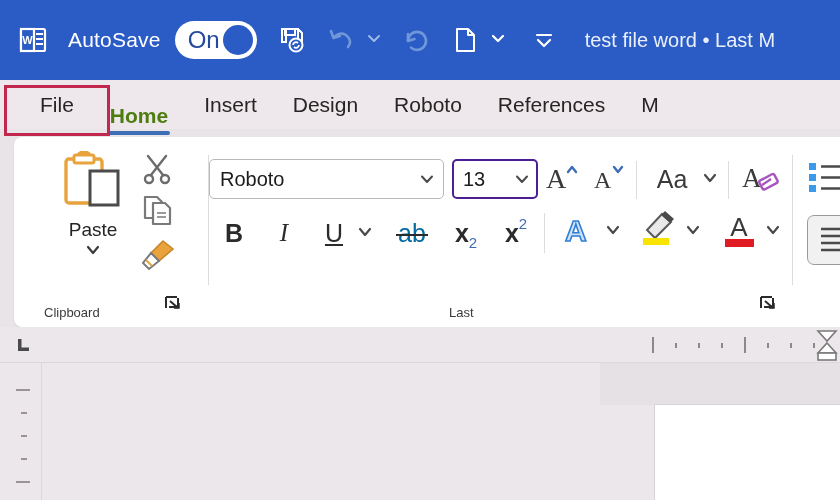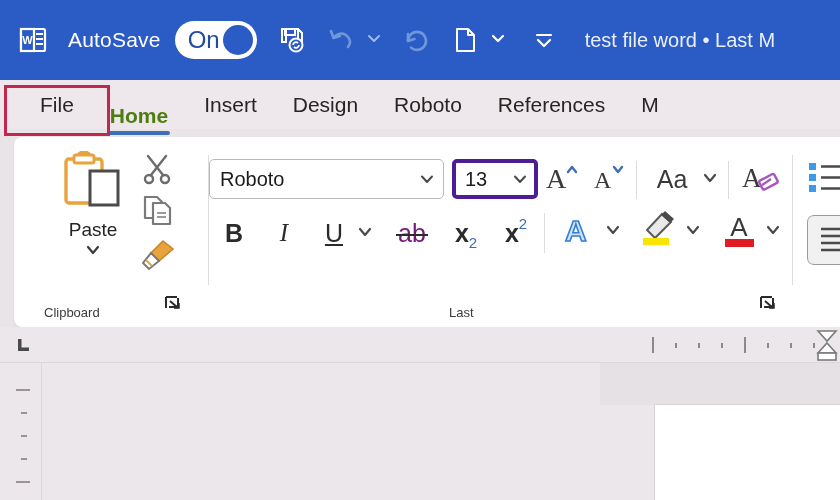--- a/index.html
+++ b/index.html
@@ -96,21 +96,21 @@
   
   #g-font { left: 190px; width: 590px; }
   .fontname {
     position: absolute; left: 5px; top: 22px; width: 235px; height: 40px;
     border: 1px solid #b9b9b9; border-radius: 5px; background: #fff;
     display: flex; align-items: center; padding: 0 8px 0 10px;
     font-size: 20px; color: #1b1b1b;
   }
   .fontsize {
     position: absolute; left: 248px; top: 22px; width: 86px; height: 40px;
-    border: 4px solid #4c1d95; border-radius: 5px; background: #fff;
+    border: 2px solid #4c1d95; border-radius: 5px; background: #fff;
     display: flex; align-items: center; padding: 0 6px 0 9px;
     font-size: 20px; color: #1b1b1b;
   }
   .ctrl-chev { margin-left: auto; }
   .ico-btn {
     position: absolute; display: flex; align-items: center;
     justify-content: center;
   }
   .chev-btn { position: absolute; }
 
@@ -373,21 +373,21 @@
         <span>U</span>
       </div>
       <div class="chev-btn" style="left:152px; top:88px;">
         <svg width="18" height="14" viewBox="0 0 18 14">
           <path d="M4 4 L9 10 L14 4" fill="none" stroke="#4a4a4a" stroke-width="2.2" stroke-linecap="round" stroke-linejoin="round"></path>
         </svg>
       </div>
 
       <div class="ico-btn" style="left:186px; top:76px; width:44px; height:40px;">
         <span style="position:relative;">
-          <span style="font-size:25px; color:#701a75;">ab</span>
+          <span style="font-size:25px; color:#0369a1;">ab</span>
           <span style="position:absolute; left:-2px; right:-2px; top:52%; height:2px; background:#2b2b2b;"></span>
         </span>
       </div>
 
       <div class="ico-btn" style="left:240px; top:76px; width:44px; height:40px;">
         <span style="font-size:25px; font-weight:bold; color:#2b2b2b;">x</span>
         <span style="font-size:15px; color:#3C6DB5; align-self:flex-end; margin-bottom:2px;">2</span>
       </div>
 
       <div class="ico-btn" style="left:290px; top:76px; width:44px; height:40px;">

